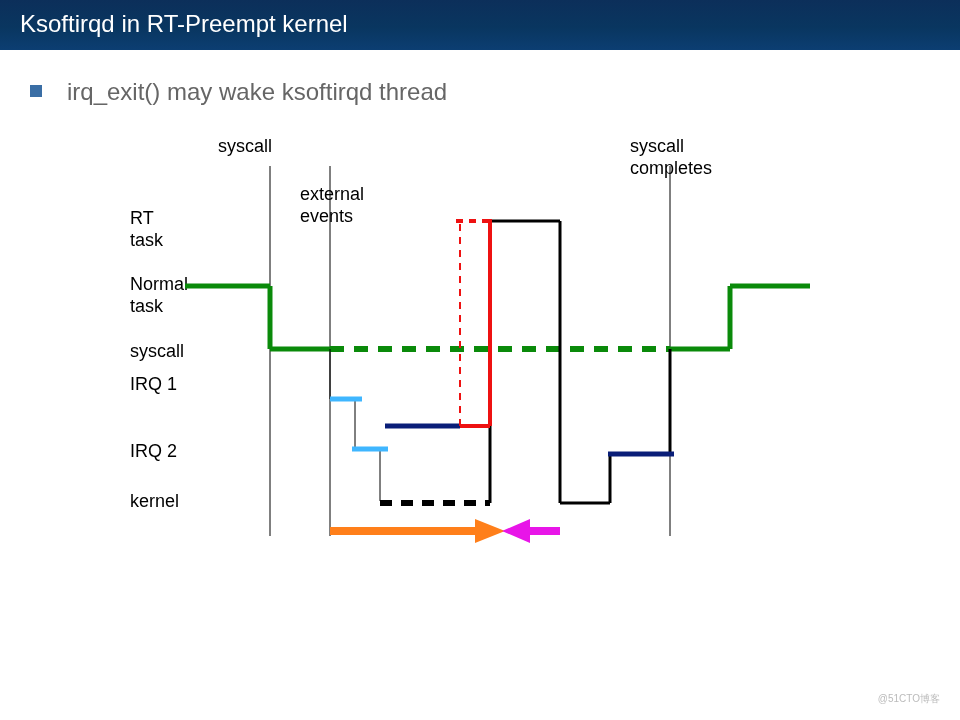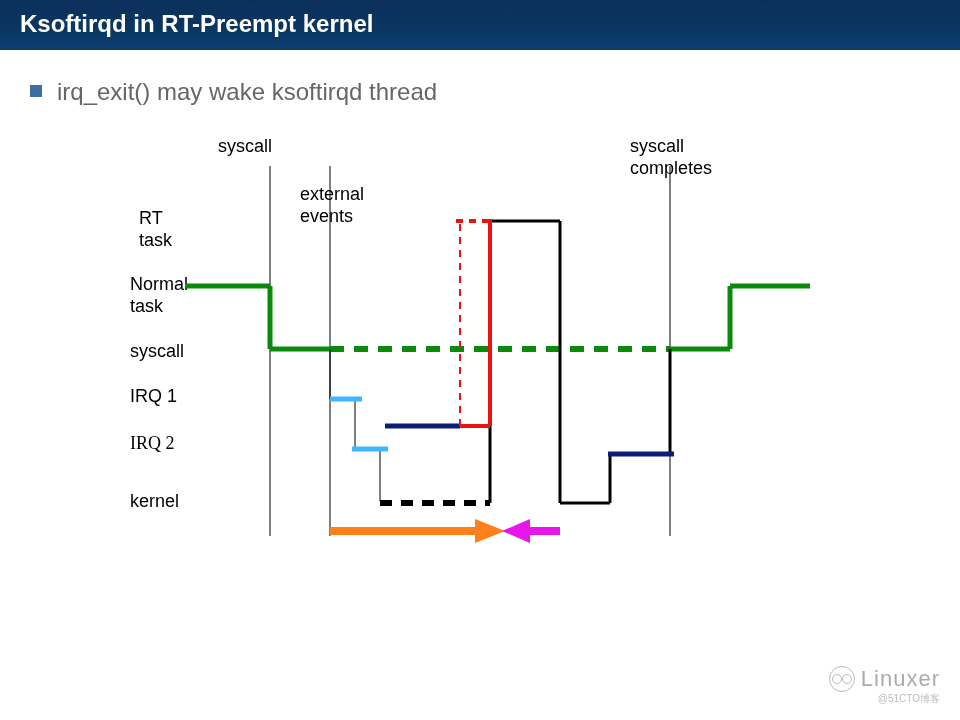--- a/index.html
+++ b/index.html
@@ -1,19 +1,19 @@
 <!DOCTYPE html>
 <html><head>
 <meta charset="utf-8">
 <style>
   body { margin:0; padding:0; font-family: Arial, Helvetica, sans-serif; background:#fff; width:960px; height:720px; position:relative; overflow:hidden; }
   .title-bar { background: linear-gradient(#0c2f5a, #093660 55%, #0c3e72); padding:10px 20px 12px 20px; }
-  .title-bar .title { color:#fff; font-weight:bold; font-size:24px; }
+  .title-bar .title { color:#fff; font-weight:normal; font-size:24px; }
   .body-area { padding:18px 30px 0 30px; }
-  .bullet-row { display:flex; align-items:flex-start; gap:15px; margin-top:10px; }
+  .bullet-row { display:flex; align-items:flex-start; gap:25px; margin-top:10px; }
   .bullet-sq { width:12px; height:12px; background:#3a6ea5; margin-top:7px; flex:0 0 auto; }
   .bullet-text { color:#666; font-size:24px; }
   .diagram-wrap { position:relative; margin:30px auto 0 auto; width:700px; height:440px; }
   .col-label { position:absolute; color:#000; font-size:18px; line-height:1.2; }
   .row-label { position:absolute; color:#000; font-size:18px; line-height:1.2; text-align:left; }
   .svg-stage { position:absolute; left:0; top:0; }
   .watermark { position:absolute; right:20px; bottom:14px; text-align:right; color:#aaa; }
   .watermark .w1 { font-size:22px; letter-spacing:1px; display:flex; align-items:center; gap:6px; justify-content:flex-end;}
   .watermark .w2 { font-size:10px; color:#bbb; }
   .wm-circle { width:24px;height:24px;border:1.5px solid #bbb;border-radius:50%; position:relative;}
@@ -33,25 +33,25 @@
     <div class="bullet-sq"></div>
     <div class="bullet-text">irq_exit() may wake ksoftirqd thread</div>
   </div>
 
   <div class="diagram-wrap">
 
     <div class="col-label" style="left:88px; top:0;">syscall</div>
     <div class="col-label" style="left:170px; top:0;margin-top:48px;">external<br>events</div>
     <div class="col-label" style="left:500px; top:0;">syscall<br>completes</div>
 
-    <div class="row-label" style="left:9px; top:72px;">RT<br>task</div>
+    <div class="row-label" style="left:0; top:72px;">RT<br>task</div>
     <div class="row-label" style="left:0; top:138px;">Normal<br>task</div>
     <div class="row-label" style="left:0; top:205px;">syscall</div>
-    <div class="row-label" style="left:0; top:250px;">IRQ 1</div>
-    <div class="row-label" style="left:0; top:297px;font-family:Liberation Serif, serif;">IRQ 2</div>
+    <div class="row-label" style="left:0; top:238px;">IRQ 1</div>
+    <div class="row-label" style="left:0; top:305px;">IRQ 2</div>
     <div class="row-label" style="left:0; top:355px;">kernel</div>
 
     <svg class="svg-stage" width="700" height="440">
 
       <line x1="140" y1="30" x2="140" y2="400" stroke="#000" stroke-width="1"></line>
       <line x1="200" y1="30" x2="200" y2="400" stroke="#000" stroke-width="1"></line>
       <line x1="540" y1="30" x2="540" y2="400" stroke="#000" stroke-width="1"></line>
 
       <g>
         <line x1="55" y1="150" x2="140" y2="150" stroke="#0a8a0a" stroke-width="5"></line>
@@ -104,18 +104,14 @@
 
       <g>
         <line x1="430" y1="395" x2="400" y2="395" stroke="#e815e8" stroke-width="8"></line>
         <polygon points="400,383 400,407 372,395" fill="#e815e8"></polygon>
       </g>
     </svg>
   </div>
 </div>
 
 <div class="watermark">
-  <div class="w1">
-    <span class="wm-circle"></span>
-    <span>Linuxer</span>
-  </div>
   <div class="w2">@51CTO博客</div>
 </div>
 
 </body></html>

